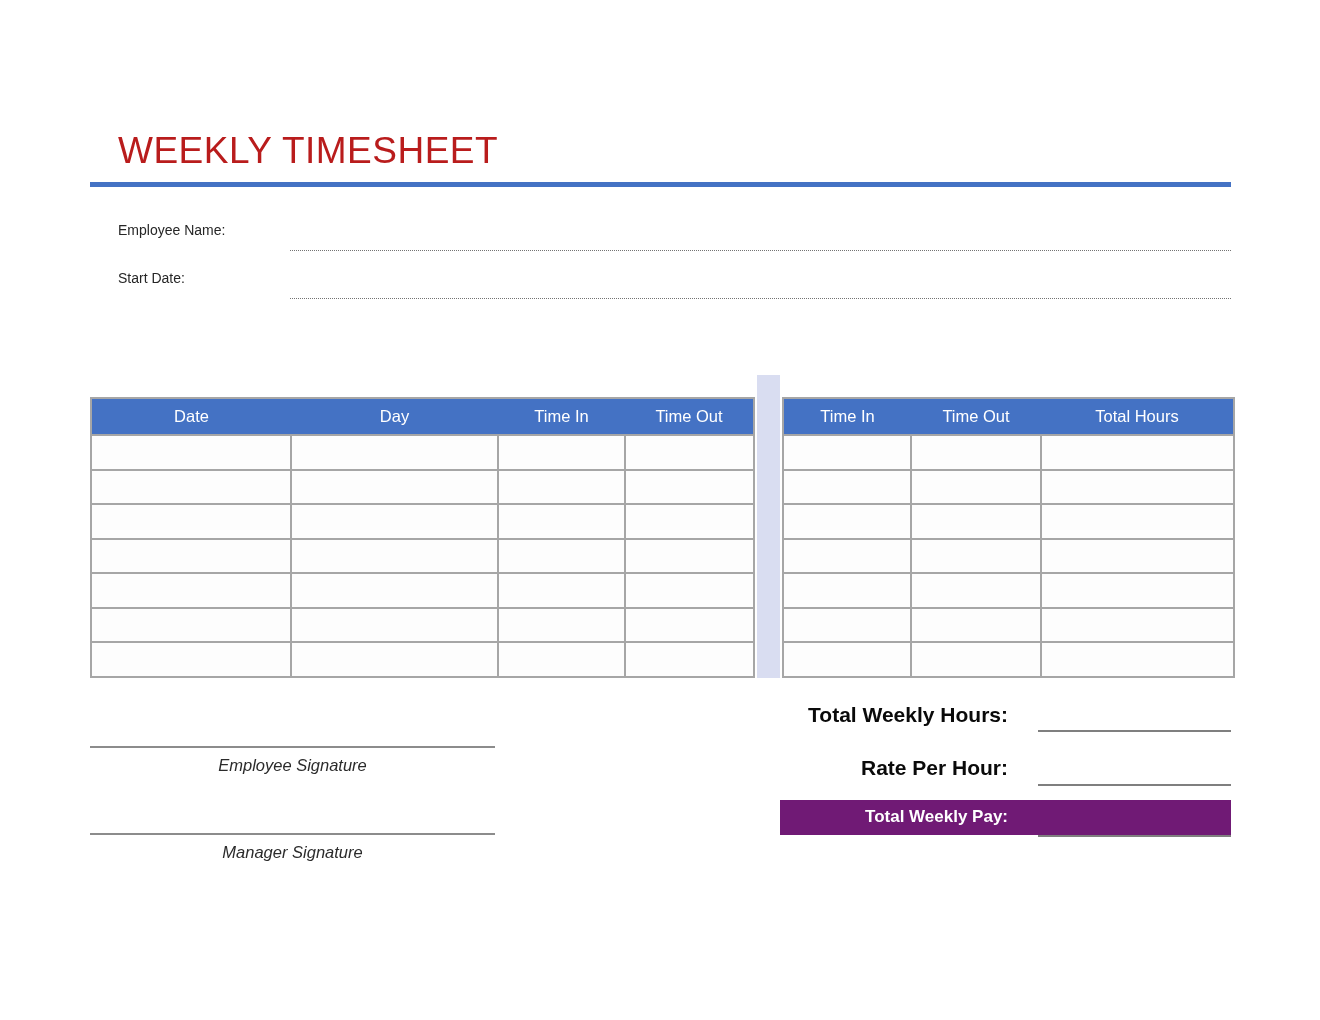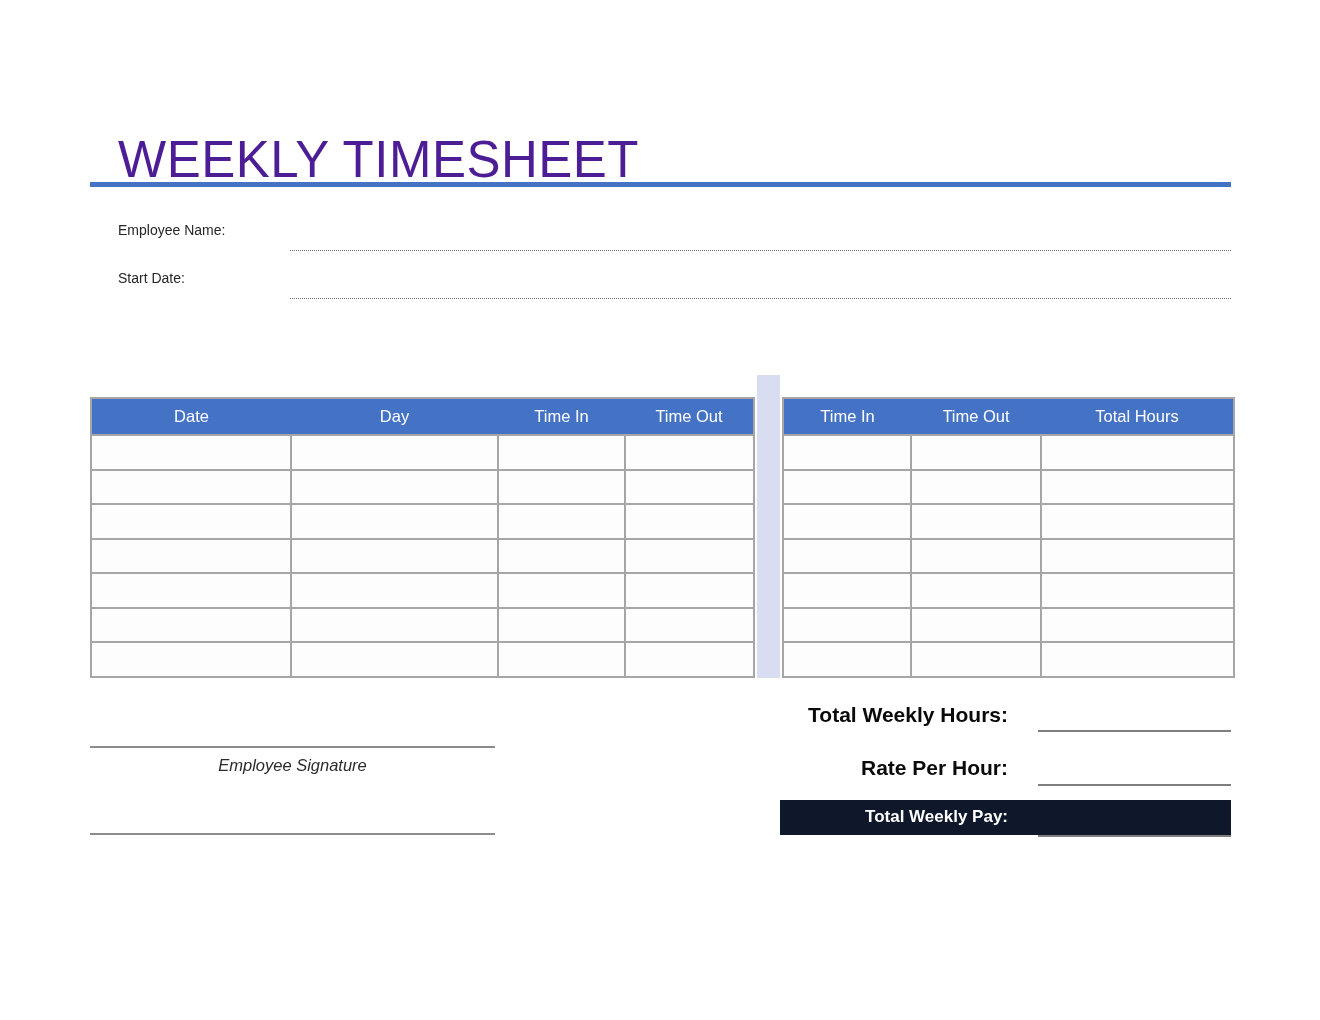--- a/index.html
+++ b/index.html
@@ -11,24 +11,24 @@
     background: #ffffff;
     font-family: "Liberation Sans", sans-serif;
     overflow: hidden;
   }
 
   
   .title {
     position: absolute;
     left: 118px;
     top: 130px;
-    font-size: 51px;
+    font-size: 37px;
     font-weight: 500;
     letter-spacing: 0.5px;
-    color: #4c1d95;
+    color: #b91c1c;
   }
   .title-rule {
     position: absolute;
     left: 90px;
     top: 182px;
     width: 1141px;
     height: 5px;
     background: #4472C4;
   }
 
@@ -116,21 +116,21 @@
     border-top: 2px solid #7f7f7f;
   }
   .sum-line.hours { top: 40px; }
   .sum-line.rate  { top: 94px; }
   .pay-bar {
     position: absolute;
     left: 0;
     top: 110px;
     width: 451px;
     height: 35px;
-    background: #0f172a;
+    background: #701a75;
   }
   .pay-bar-label {
     position: absolute;
     left: 0;
     width: 228px;
     top: 7px;
     text-align: right;
     font-size: 17px;
     font-weight: bold;
     color: #ffffff;
@@ -293,20 +293,21 @@
         </tbody>
     </table>
   </div>
 
   <div class="sig-block employee">
     <div class="sig-line"></div>
     <div class="sig-label">Employee Signature</div>
   </div>
   <div class="sig-block manager">
     <div class="sig-line"></div>
+    <div class="sig-label">Manager Signature</div>
   </div>
 
   <div class="summary">
     <div class="sum-label hours">Total Weekly Hours:</div>
     <div class="sum-line hours"></div>
 
     <div class="sum-label rate">Rate Per Hour:</div>
     <div class="sum-line rate"></div>
 
     <div class="pay-bar">

